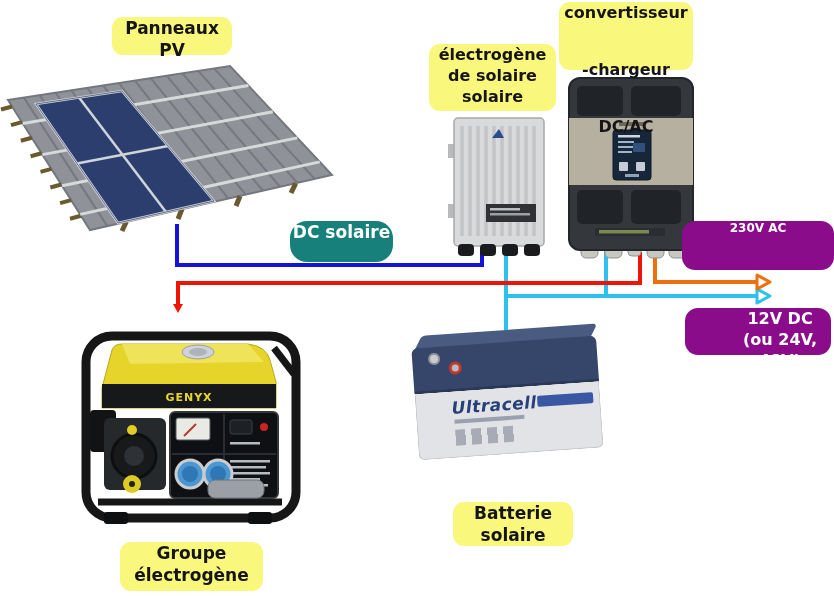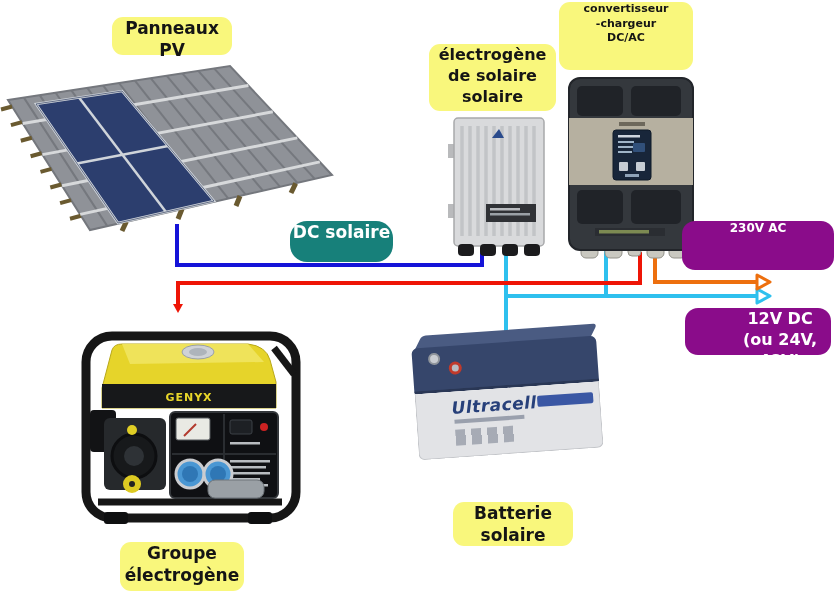--- a/index.html
+++ b/index.html
@@ -19,26 +19,26 @@
   .layer{position:absolute;left:0;top:0;}
   .lbl{
     position:absolute;display:flex;flex-direction:column;align-items:center;justify-content:flex-start;
     text-align:center;font-weight:bold;border-radius:11px;line-height:1.32;
   }
   .lbl.yellow{background:var(--label-yellow);color:var(--ink-dark);}
   .lbl.teal{background:var(--label-teal);color:var(--ink-light);}
   .lbl.purple{background:var(--label-purple);color:var(--ink-light);border-radius:13px;}
   #lbl-panneaux{left:112px;top:17px;width:120px;height:38px;font-size:17px;}
   #lbl-regulateur{left:429px;top:44px;width:127px;height:67px;font-size:16px;}
-  #lbl-convertisseur{left:559px;top:2px;width:134px;height:68px;font-size:11px;}
+  #lbl-convertisseur{left:559px;top:2px;width:134px;height:68px;font-size:16px;gap:36px;}
   #lbl-dc-solaire{left:290px;top:221px;width:103px;height:41px;font-size:17px;border-radius:17px;}
   #lbl-230v{left:682px;top:221px;width:152px;height:49px;font-size:12px;}
   #lbl-12v{left:685px;top:308px;width:146px;height:47px;font-size:16px;padding-left:44px;}
   #lbl-batterie{left:453px;top:502px;width:120px;height:44px;font-size:17px;}
-  #lbl-groupe{left:120px;top:542px;width:124px;height:49px;font-size:17px;}
+  #lbl-groupe{left:120px;top:542px;width:143px;height:49px;font-size:17px;}
   
   .battery{position:absolute;left:415px;top:342px;width:185px;height:112px;transform:rotate(-4deg);}
   .battery .lid{position:absolute;left:0;top:0;width:100%;height:46px;background:#36466b;border-radius:6px 6px 0 0;border-bottom:3px solid #2a3755;}
   .battery .lid-top{position:absolute;left:6px;top:-12px;width:176px;height:18px;background:#4a5b82;transform:skewX(-30deg);border-radius:4px;}
   .battery .body{position:absolute;left:0;top:46px;width:100%;height:66px;background:#e2e3e6;border-radius:0 0 6px 6px;border:1px solid #c3c5c9;border-top:none;}
   .battery .brand{position:absolute;left:36px;top:52px;font-style:italic;font-weight:bold;font-size:17px;color:#27407a;letter-spacing:0.5px;}
   .battery .banner{position:absolute;left:122px;top:56px;width:56px;height:11px;background:#3a57a4;border-radius:2px;}
   .battery .subline{position:absolute;left:38px;top:74px;width:70px;height:4px;background:#9aa0ad;}
   .battery .icons{position:absolute;left:38px;top:84px;width:60px;height:16px;background:
      repeating-linear-gradient(90deg,#8d93a0 0 10px,transparent 10px 16px);opacity:.7;}

